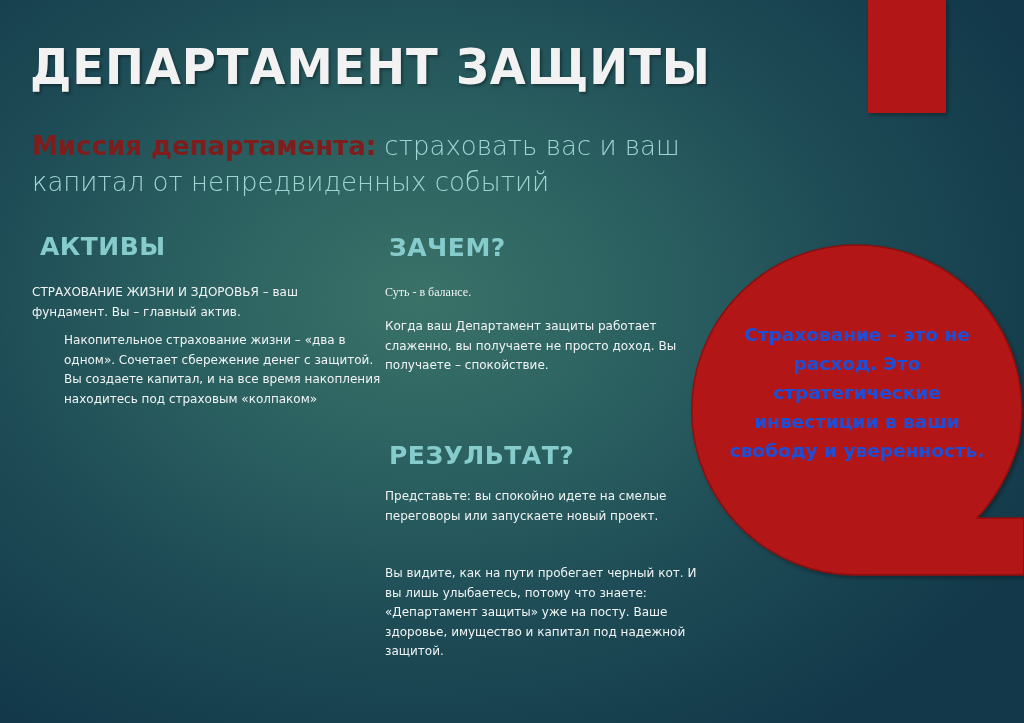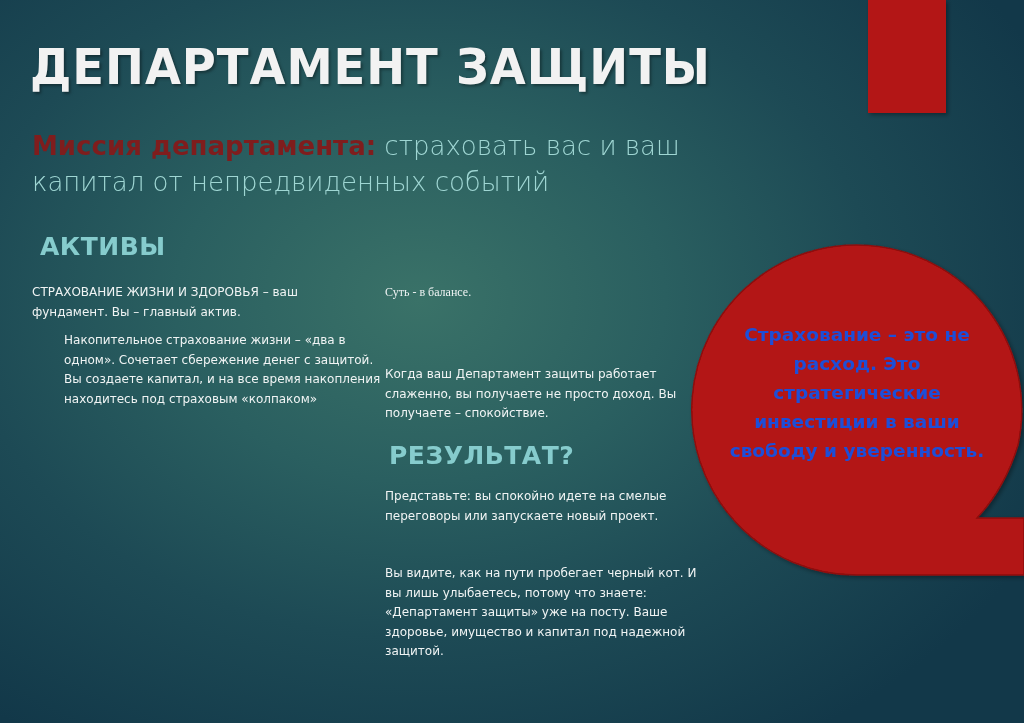--- a/index.html
+++ b/index.html
@@ -56,21 +56,22 @@
   <div class="title">ДЕПАРТАМЕНТ ЗАЩИТЫ</div>
 
   <div class="mission">
     <span class="lead">Миссия департамента:</span><span class="rest"> страховать вас и ваш капитал от непредвиденных событий</span>
   </div>
 
   <div class="heading" style="left:40px; top:232px;text-align:right;">АКТИВЫ</div>
   <div class="para" style="left:32px; top:283px; width:330px;">СТРАХОВАНИЕ ЖИЗНИ И ЗДОРОВЬЯ – ваш фундамент. Вы – главный актив.</div>
   <div class="para" style="left:32px; top:331px; width:330px;margin-left:32px;">Накопительное страхование жизни – «два в одном». Сочетает сбережение денег с защитой. Вы создаете капитал, и на все время накопления находитесь под страховым «колпаком»</div>
 
+  <div class="heading" style="left:389px; top:233px;">ЗАЧЕМ?</div>
   <div class="para" style="left:385px; top:283px; width:320px;font-family:Liberation Serif, serif;">Суть - в балансе.</div>
-  <div class="para" style="left:385px; top:317px; width:310px;margin-top:48px;">Когда ваш Департамент защиты работает слаженно, вы получаете не просто доход. Вы получаете – спокойствие.</div>
+  <div class="para" style="left:385px; top:317px; width:310px;">Когда ваш Департамент защиты работает слаженно, вы получаете не просто доход. Вы получаете – спокойствие.</div>
 
   <div class="heading" style="left:389px; top:441px;">РЕЗУЛЬТАТ?</div>
   <div class="para" style="left:385px; top:487px; width:330px;">Представьте: вы спокойно идете на смелые переговоры или запускаете новый проект.</div>
   <div class="para" style="left:385px; top:564px; width:330px;">Вы видите, как на пути пробегает черный кот. И вы лишь улыбаетесь, потому что знаете: «Департамент защиты» уже на посту. Ваше здоровье, имущество и капитал под надежной защитой.</div>
 
   <div class="bubble-text">Страхование – это не расход. Это стратегические инвестиции в ваши свободу и уверенность.</div>
 </div>
 
 </body></html>

